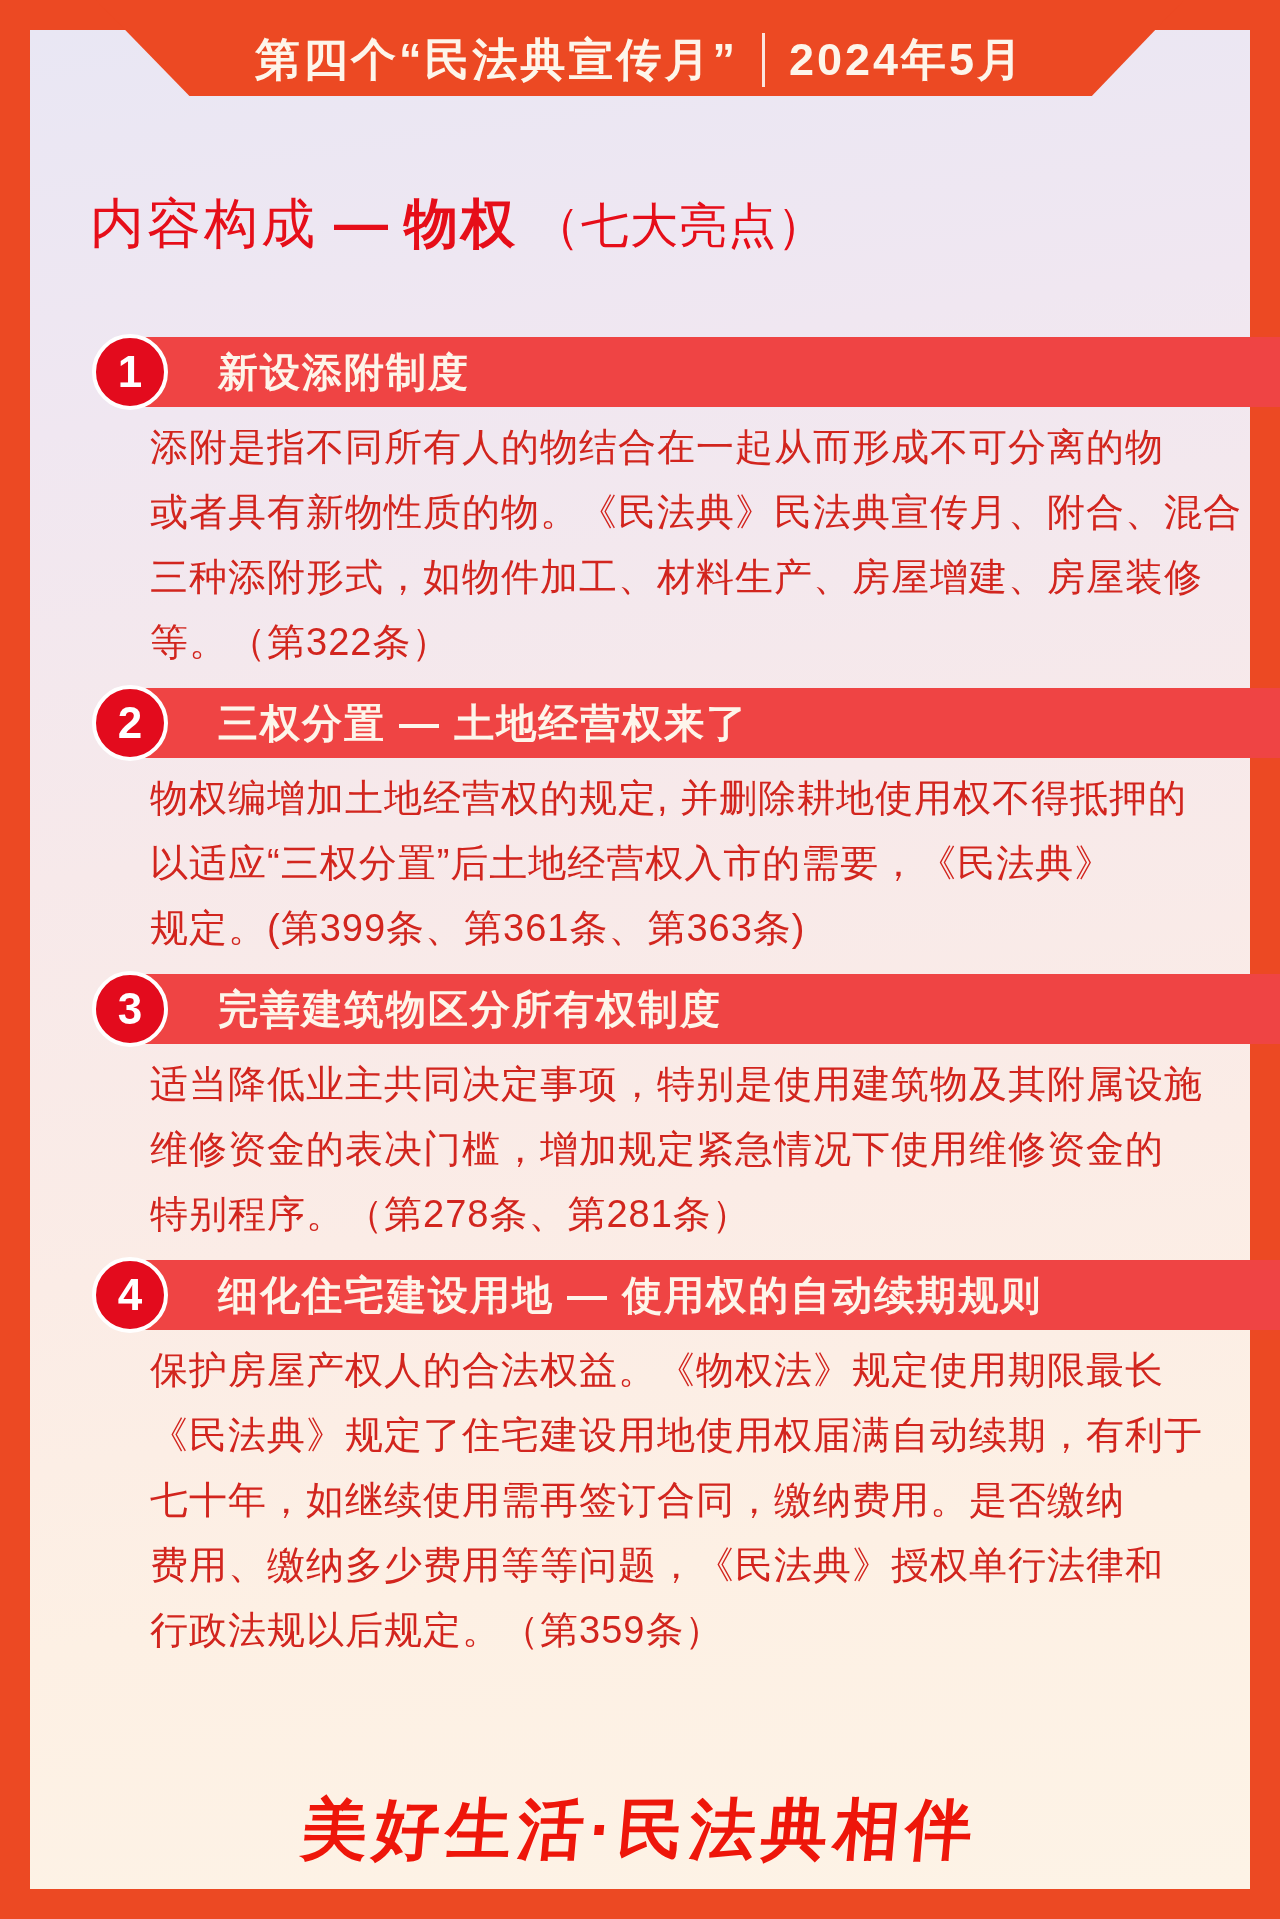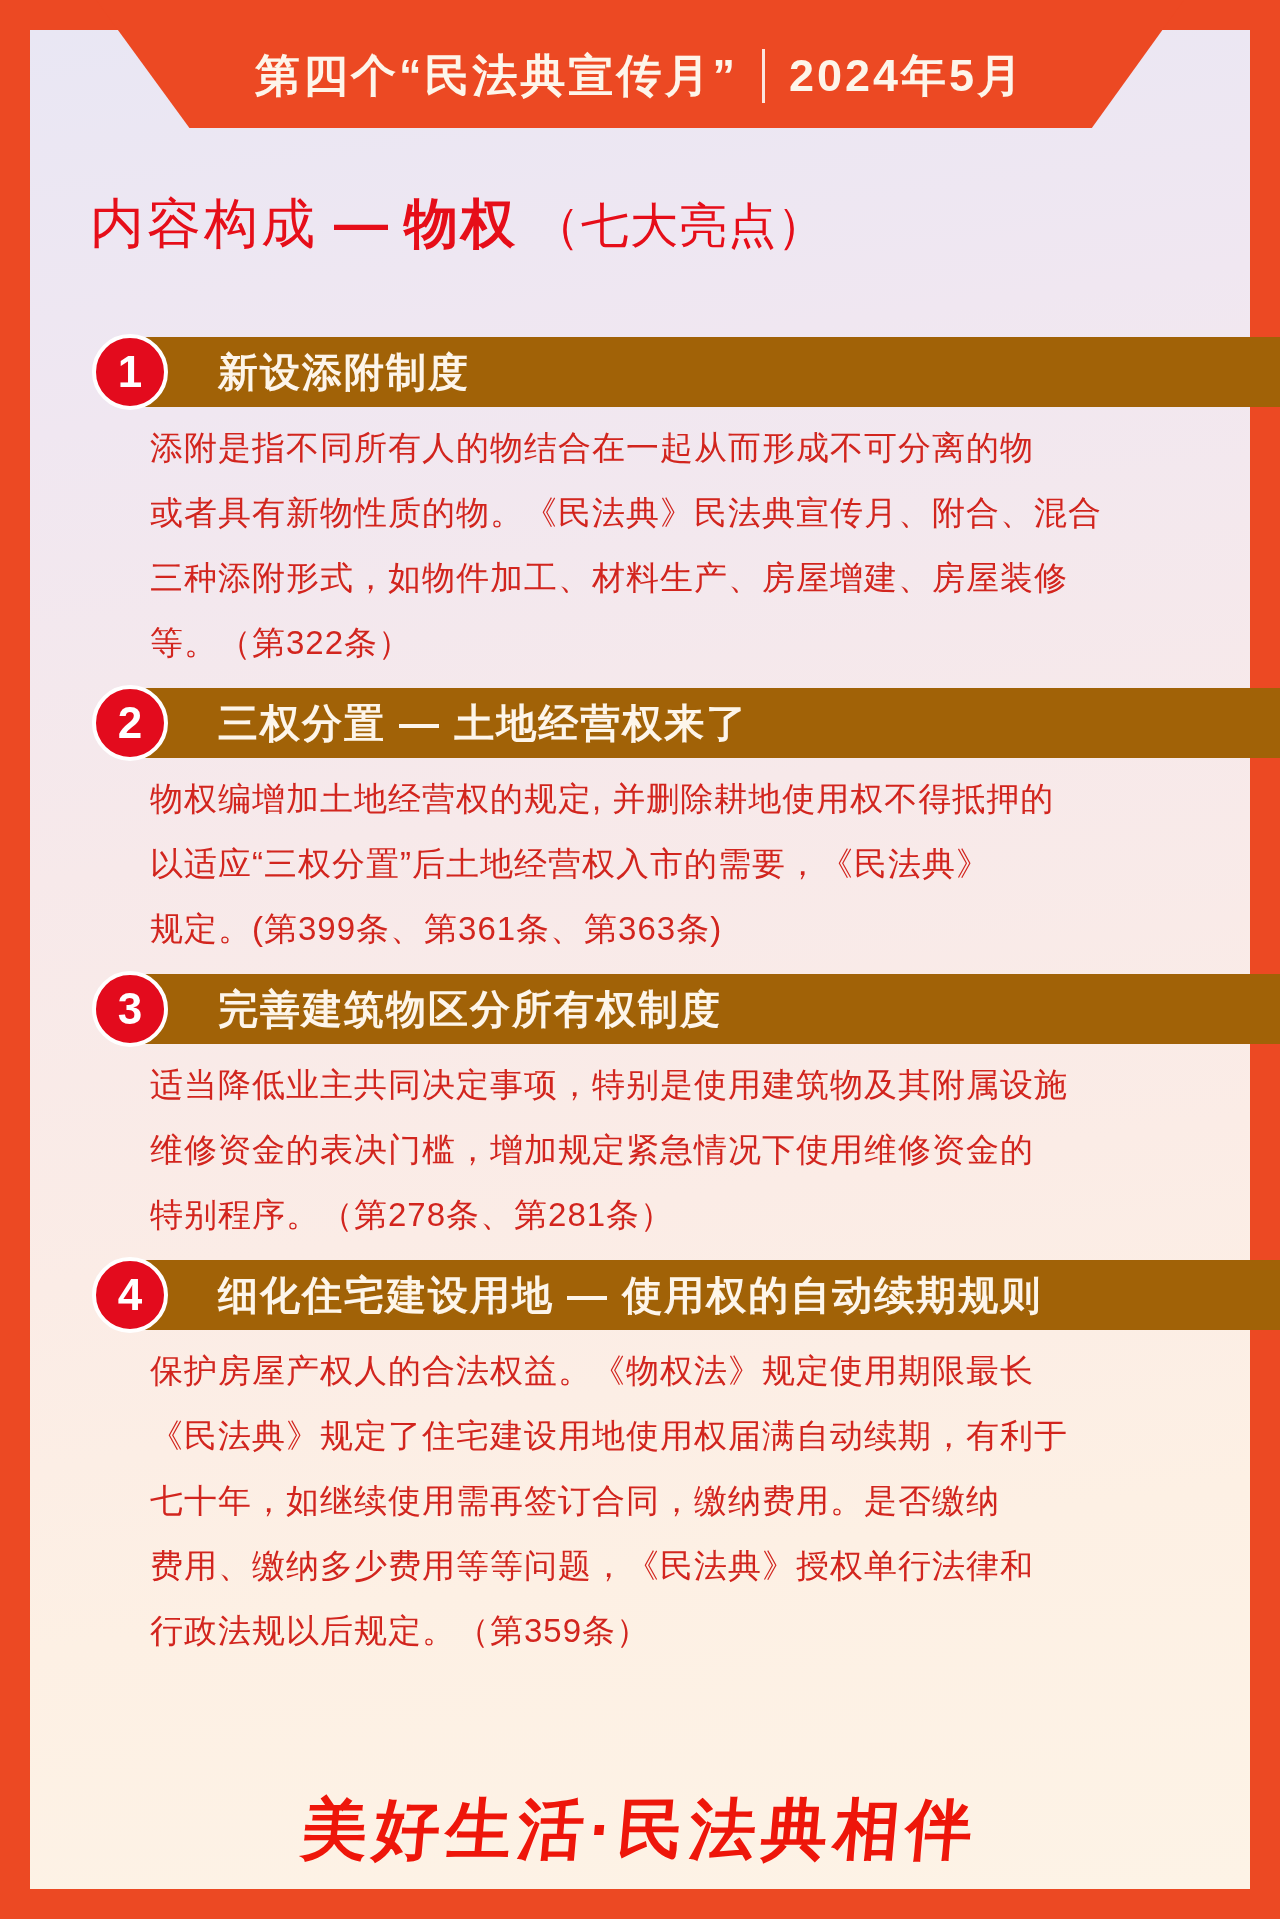--- a/index.html
+++ b/index.html
@@ -11,21 +11,21 @@
     font-family:"Liberation Sans", sans-serif;
     overflow:hidden;
   }
   .inner-bg {
     position:absolute; left:30px; top:30px; right:30px; bottom:30px;
     background:linear-gradient(172deg,
       #e9e7f4 0%, #f0e7f1 20%, #f7e9ea 42%,
       #fbece6 62%, #fdf0e4 80%, #fdf3e6 100%);
   }
   .top-banner {
-    position:absolute; top:0; left:0; width:1280px; height:128px;
+    position:absolute; top:0; left:0; width:1280px; height:96px;
     background:#ec4923;
     clip-path:polygon(7.5% 0, 92.5% 0, 85.3% 100%, 14.8% 100%);
     display:flex; align-items:center; justify-content:center;
     box-sizing:border-box; padding-top:24px;
     color:#fdf5ea; font-size:45px; font-weight:600; letter-spacing:3px;
     z-index:3;
   }
   .tb-divider {
     width:3px; height:54px; background:rgba(255,255,255,.85);
     margin:0 24px; display:inline-block;
@@ -39,38 +39,38 @@
   }
   .title .t-prefix { font-weight:500; letter-spacing:3px; }
   .title .t-dash   { font-weight:700; margin:0 16px; }
   .title .t-main   { font-weight:800; letter-spacing:3px; }
   .title .t-suffix { font-size:48px; font-weight:500; margin-left:14px; letter-spacing:1px; }
   .sections { margin-top:80px; }
   .section { margin-bottom:13px; }
   .banner-row { position:relative; height:70px; margin-right:-30px; }
   .sec-banner {
     position:absolute; left:100px; right:0; top:0; bottom:0;
-    background:#a16207;
+    background:#ef4444;
     border-radius:8px 0 0 8px;
     display:flex; align-items:center;
     padding-left:88px;
     color:#fdf5ea; font-size:40px; font-weight:700; letter-spacing:2px;
   }
   .num-circle {
     position:absolute; left:62px; top:-3px;
     width:68px; height:68px; box-sizing:content-box;
     border-radius:50%;
     background:#e30b1d; border:4px solid #ffffff;
     color:#ffffff; font-size:44px; font-weight:700;
     display:flex; align-items:center; justify-content:center;
     z-index:2;
   }
   .sec-body { margin:8px 0 0 120px; }
   .body-line {
-    font-size:33px; line-height:65px;
+    font-size:38px; line-height:65px;
     color:#d2251e; font-weight:500;
     letter-spacing:1px; white-space:nowrap;
   }
   .slogan {
     position:absolute; left:0; right:0; bottom:14px;
     text-align:center;
     font-size:66px; font-weight:800;
     color:#ee160a; letter-spacing:6px;
     transform:skewX(-5deg);
   }

